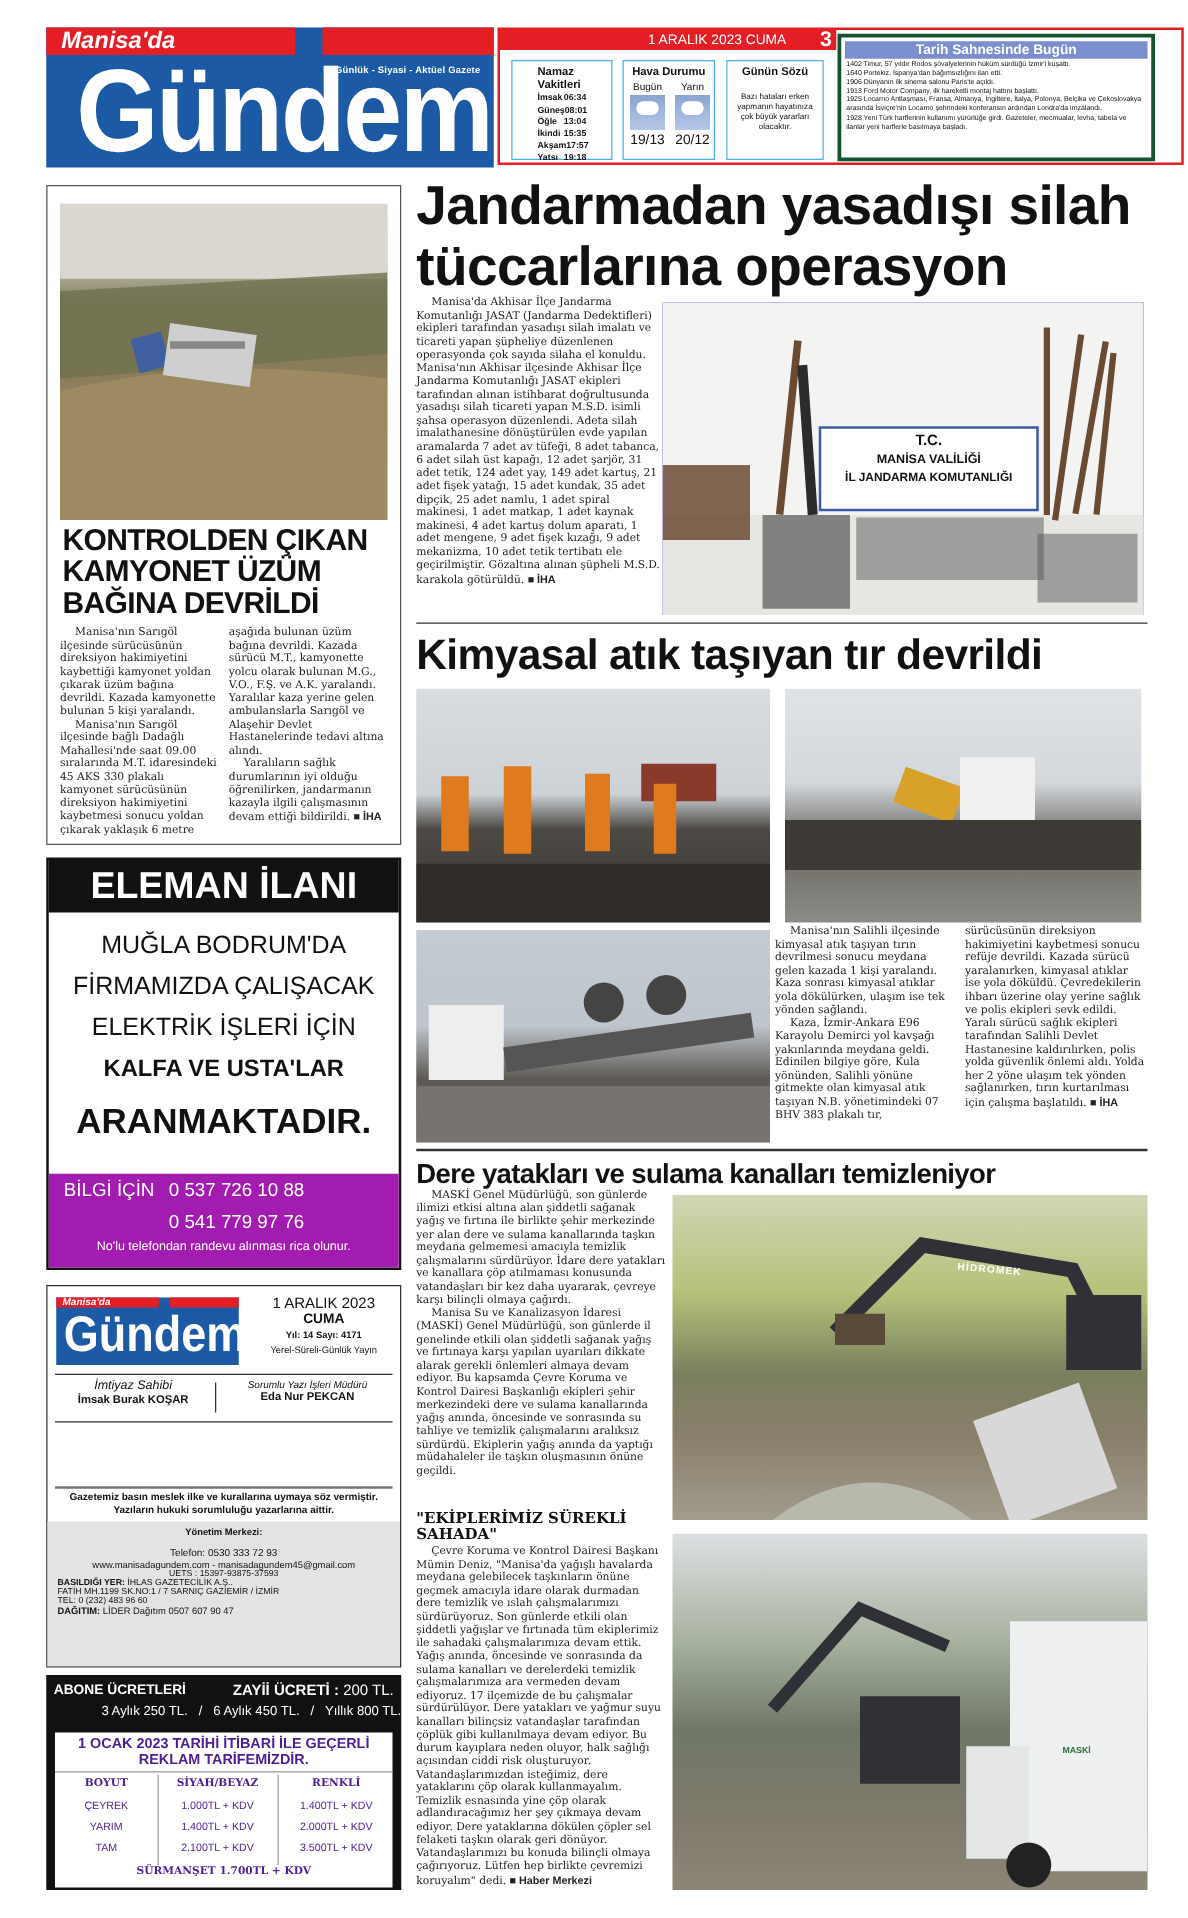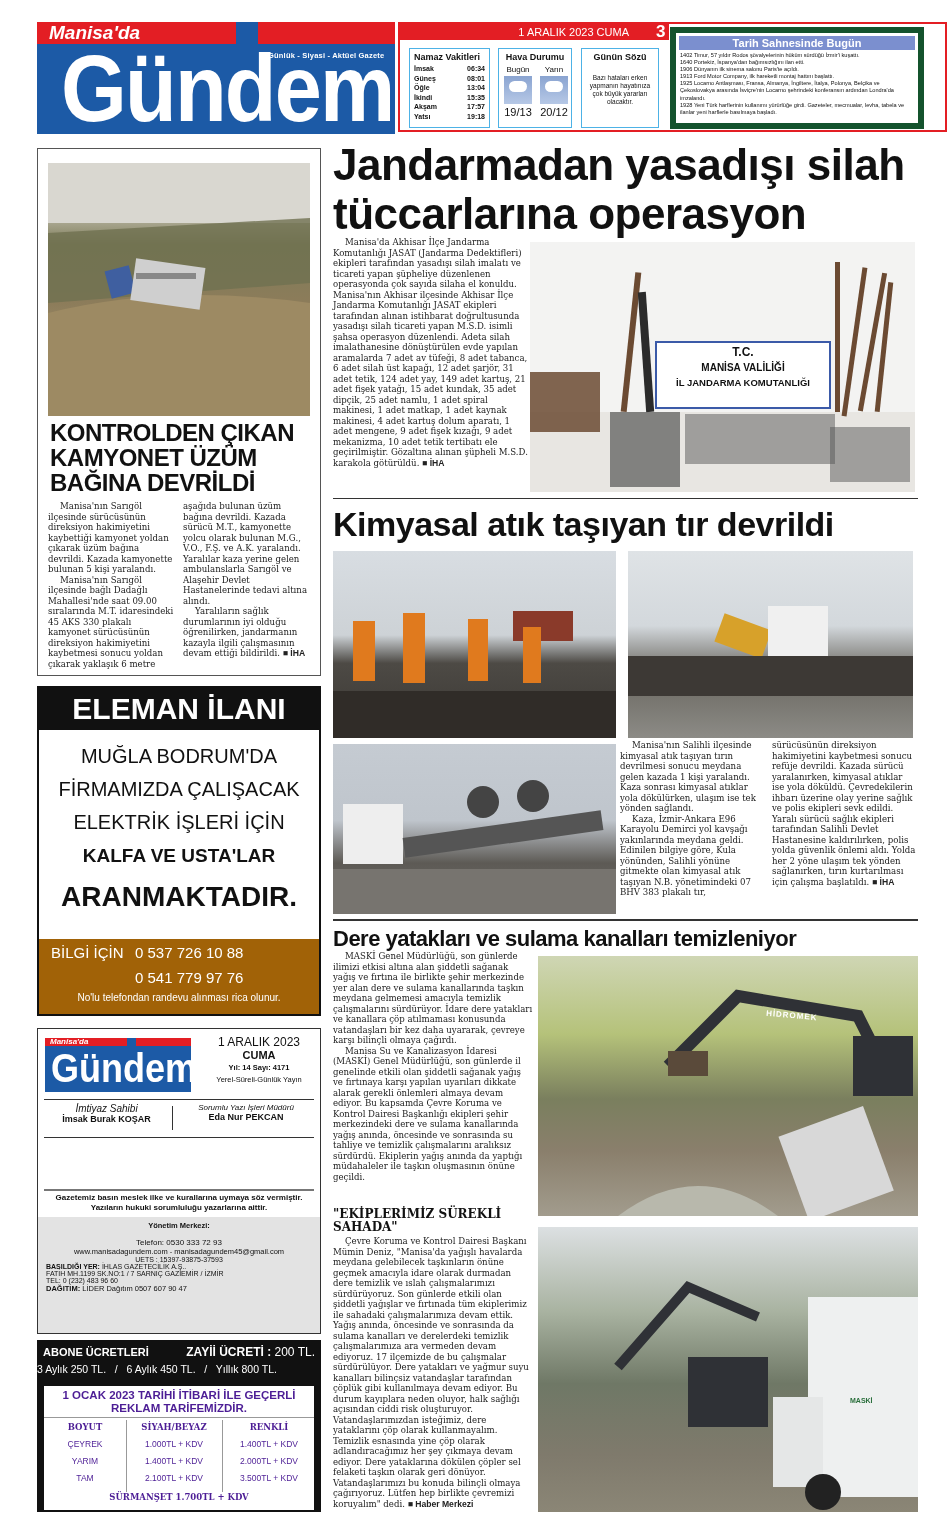--- a/index.html
+++ b/index.html
@@ -18,51 +18,51 @@
   #mh-red-right { left: 221px; top: 0; width: 137px; height: 22px; background: #e31e24; }
   #mh-manisa { left: 12px; top: 0; color: #fff; font-style: italic; font-weight: 900; font-size: 19px; line-height: 22px; }
   #mh-tagline { left: 231px; top: 29px; color: #fff; font-size: 7.5px; font-weight: bold; letter-spacing: 0.2px; }
   #mh-title { left: 24px; top: 24px; color: #fff; font-weight: 900; font-size: 94px; line-height: 86px; letter-spacing: -2px; transform: scaleX(0.9); transform-origin: left; }
 
   
   #infobox { left: 398px; top: 22px; width: 549px; height: 110px; border: 2px solid #e31e24; }
   #info-date { left: 0; top: 0; width: 269px; height: 16px; background: #e31e24; color: #fff; font-size: 11px; text-align: right; padding-right: 40px; line-height: 16px; }
   #info-pageno { left: 256px; top: -2px; color: #fff; font-size: 17px; font-weight: 900; }
   .info-panel { position: absolute; top: 24px; height: 80px; border: 1px solid #4db2e6; }
-  #prayer { left: 9px; width: 81px; padding: 3px 4px; }
+  #prayer { left: 9px; width: 81px; padding: 3px 20px; }
   #prayer .t { font-size: 9px; font-weight: 900; margin-bottom: 2px; }
   #prayer .row { display: flex; justify-content: space-between; font-size: 7px; font-weight: bold; line-height: 9.5px; }
   #weather { left: 98px; width: 74px; text-align: center; }
   #weather .t { font-size: 9px; font-weight: 900; margin-top: 3px; }
   .wx-col { position: absolute; top: 16px; width: 30px; text-align: center; }
   .wx-col .lbl { font-size: 8px; }
   .wx-icon { width: 28px; height: 28px; margin: 2px auto 0; background: linear-gradient(#8aa4d1, #b6c8e6); position: relative; }
   .wx-icon span { position: absolute; left: 5px; top: 5px; width: 18px; height: 11px; background: #fff; border-radius: 8px; }
   .wx-col .temp { font-size: 11px; margin-top: 2px; }
   #quote { left: 181px; width: 78px; text-align: center; }
   #quote .t { font-size: 9px; font-weight: 900; margin-top: 3px; }
   #quote .q { font-size: 6.5px; line-height: 8px; margin-top: 12px; padding: 0 4px; }
-  #history { left: 270px; top: 3px; width: 254px; height: 102px; border: 6px solid #14532d; }
+  #history { left: 270px; top: 3px; width: 254px; height: 102px; border: 3px solid #14532d; }
   #history .t { background: #7b8fcf; color: #fff; font-size: 11px; font-weight: 900; text-align: center; margin: 3px 3px 2px; line-height: 14px; }
   #history .line { font-size: 5.6px; line-height: 7.1px; padding: 0 4px; }
 
   
   #truck-photo { left: 48px; top: 163px; width: 262px; height: 253px; background: linear-gradient(180deg,#d2d0c8 0%,#c5c1b3 18%,#7d7c58 32%,#8c7c5a 55%,#a08f6b 75%,#b9a47c 100%); }
   #left-frame { left: 37px; top: 148px; width: 284px; height: 528px; border: 1px solid #555; }
   #hl-kontrol { left: 50px; top: 420px; width: 270px; font-size: 24px; line-height: 25px; }
   #kontrol-body { left: 48px; top: 501px; width: 262px; column-count: 2; column-gap: 8px; }
 
   
   #ad-box { left: 37px; top: 686px; width: 284px; height: 330px; border: 2px solid #111; }
   #ad-head { left: 0; top: 0; width: 280px; height: 42px; background: #111; color: #fff; font-size: 30px; font-weight: 900; text-align: center; line-height: 42px; }
   #ad-body { left: 0; top: 52px; width: 280px; text-align: center; }
   #ad-body .l { font-size: 20px; line-height: 33px; }
   #ad-body .b1 { font-size: 19px; font-weight: 900; line-height: 34px; }
   #ad-body .b2 { font-size: 28px; font-weight: 900; line-height: 48px; }
-  #ad-foot { left: 0; top: 251px; width: 280px; height: 75px; background: #a16207; color: #fff; }
+  #ad-foot { left: 0; top: 251px; width: 280px; height: 75px; background: #a21caf; color: #fff; }
   #ad-foot .ph { font-size: 15px; line-height: 24px; }
 
   
   #imprint { left: 37px; top: 1028px; width: 284px; height: 306px; border: 1px solid #333; }
   #imp-logo { left: 7px; top: 9px; width: 146px; height: 54px; background: #1c5aa6; }
   #imp-logo .r1 { position: absolute; left: 0; top: 0; width: 82px; height: 8px; background: #e31e24; }
   #imp-logo .r2 { position: absolute; left: 91px; top: 0; width: 55px; height: 8px; background: #e31e24; }
   #imp-logo .ms { position: absolute; left: 5px; top: -1px; color: #fff; font-size: 8px; font-style: italic; font-weight: 900; }
   #imp-logo .g { position: absolute; left: 6px; top: 8px; color: #fff; font-size: 40px; font-weight: 900; line-height: 44px; transform: scaleX(0.9); transform-origin: left; }
   #imp-date { left: 162px; top: 6px; width: 118px; text-align: center; }
@@ -235,21 +235,21 @@
     <div style="font-size:7px;padding-left:8px;"><b>BASILDIĞI YER:</b> <span>İHLAS GAZETECİLİK A.Ş..</span></div>
     <div style="font-size:7px;padding-left:8px;">FATİH MH.1199 SK.NO:1 / 7 SARNIÇ GAZİEMİR / İZMİR</div>
     <div style="font-size:7px;padding-left:8px;">TEL: 0 (232) 483 96 60</div>
     <div style="font-size:7.5px;padding-left:8px;"><b>DAĞITIM:</b> <span>LİDER Dağıtım 0507 607 90 47</span></div>
   </div>
 </div>
 
 <div id="abone" class="abs sans">
   <div style="position:absolute;left:6px;top:6px;font-size:11px;font-weight:900;">ABONE ÜCRETLERİ</div>
   <div style="position:absolute;right:6px;top:5px;font-size:12px;"><b>ZAYİİ ÜCRETİ :</b> <span>200 TL.</span></div>
-  <div style="position:absolute;left:0;top:23px;width:284px;text-align:left;font-size:10.5px;white-space:pre;">3 Aylık 250 TL.   /   6 Aylık 450 TL.   /   Yıllık 800 TL.</div>
+  <div style="position:absolute;left:0;top:23px;width:284px;text-align:right;font-size:10.5px;white-space:pre;">3 Aylık 250 TL.   /   6 Aylık 450 TL.   /   Yıllık 800 TL.</div>
   <div id="tariff" class="abs">
     <div style="text-align:center;font-size:11.5px;font-weight:bold;line-height:13px;padding:3px 10px 0;">1 OCAK 2023 TARİHİ İTİBARİ İLE GEÇERLİ REKLAM TARİFEMİZDİR.</div>
     <div style="position:absolute;left:0;top:31px;width:270px;height:1px;background:#999;"></div>
     <div class="tcol" style="left:0;top:33px;width:82px;">
       <div class="h">BOYUT</div>
       <div>ÇEYREK</div>
       <div>YARIM</div>
       <div>TAM</div>
     </div>
     <div style="position:absolute;left:82px;top:34px;width:1px;height:72px;background:#999;"></div>

